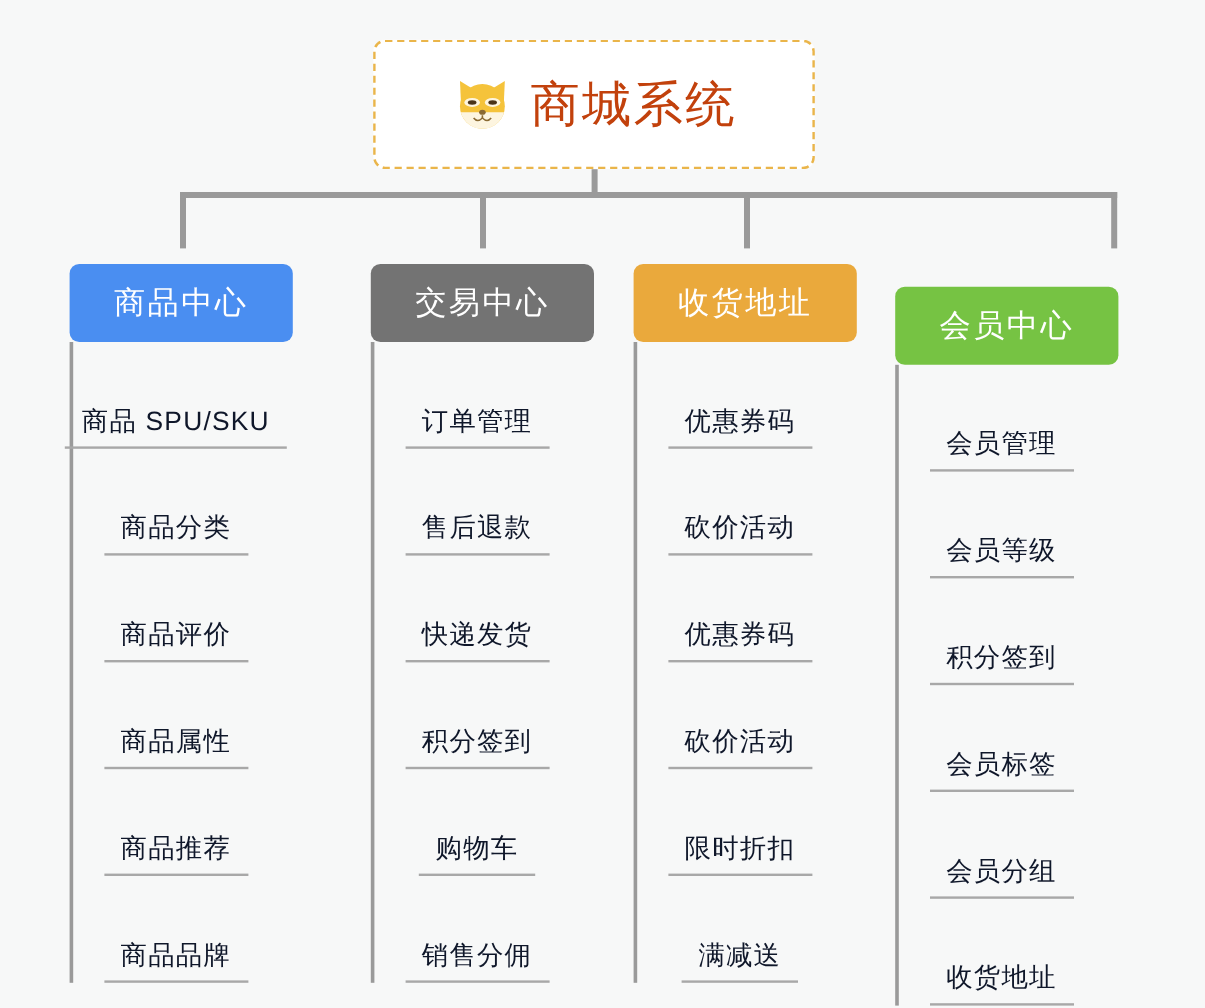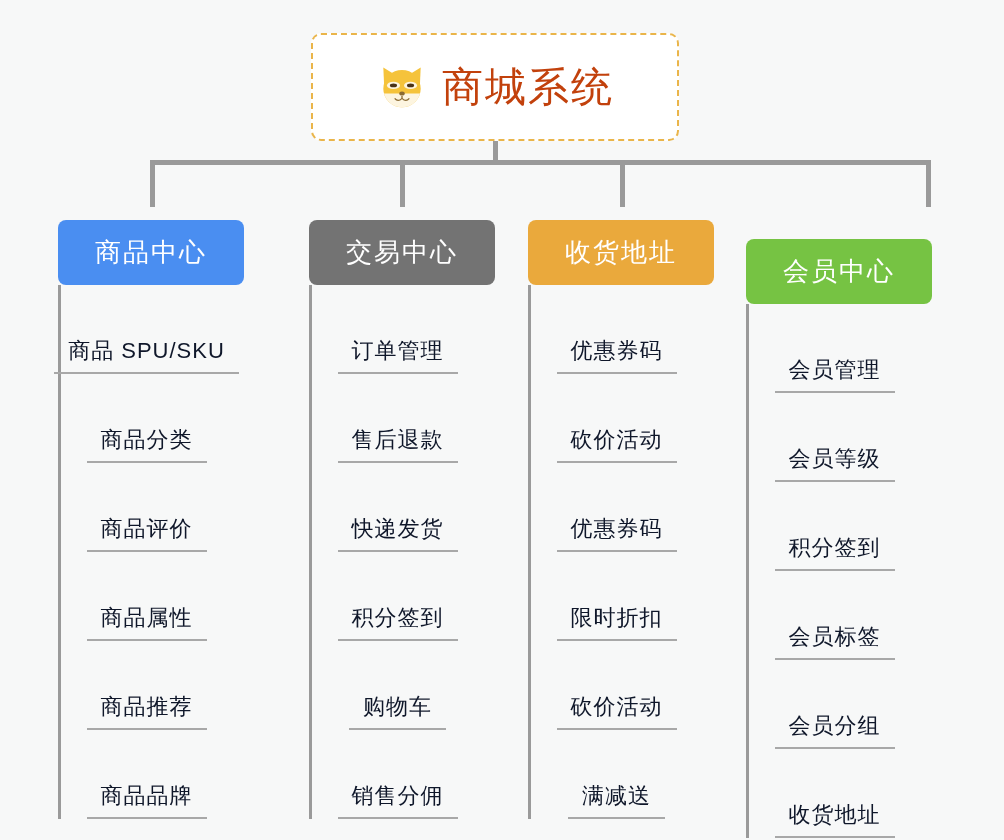--- a/index.html
+++ b/index.html
@@ -182,24 +182,24 @@
         <div class="leaf">
           <span class="leaf-inner">优惠券码</span>
         </div>
         <div class="leaf">
           <span class="leaf-inner">砍价活动</span>
         </div>
         <div class="leaf">
           <span class="leaf-inner">优惠券码</span>
         </div>
         <div class="leaf">
+          <span class="leaf-inner">砍价活动</span>
+        </div>
+        <div class="leaf">
           <span class="leaf-inner">限时折扣</span>
-        </div>
-        <div class="leaf">
-          <span class="leaf-inner">砍价活动</span>
         </div>
         <div class="leaf">
           <span class="leaf-inner">满减送</span>
         </div>
       </div>
     </div>
     <div class="column" style="left: 746px; margin-top: 19px;">
       <div class="cat-box" style="background: rgb(118, 195, 67);">会员中心</div>
       <div class="leaf-list">
         <div class="leaf">

